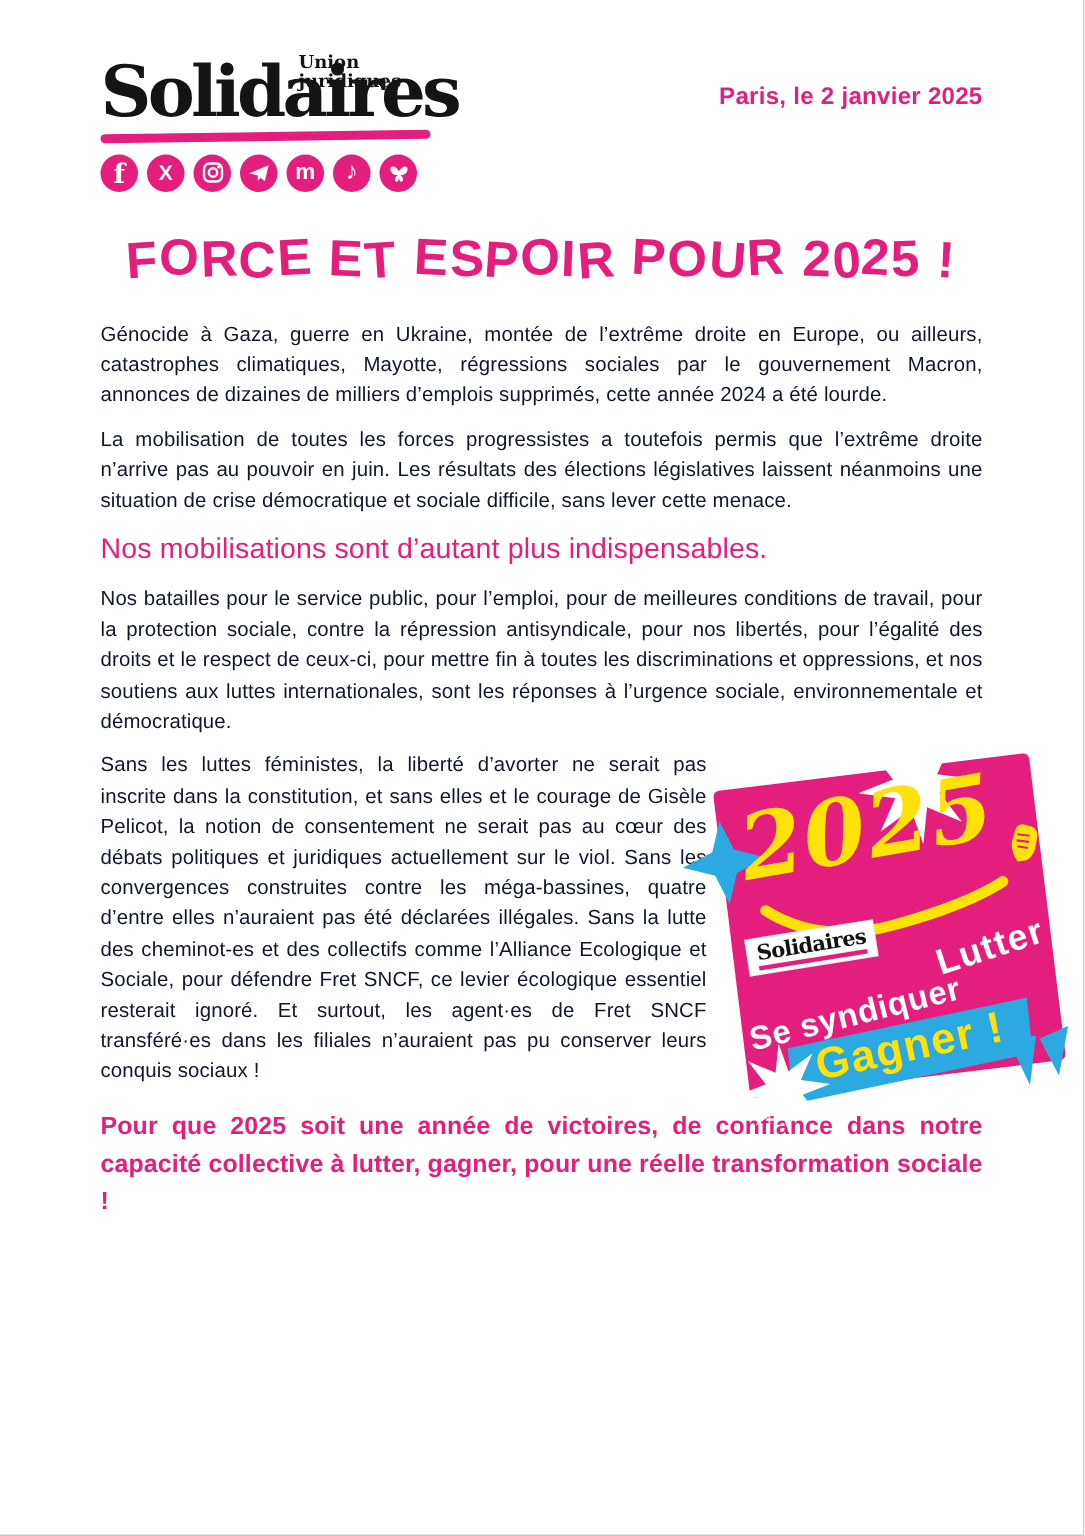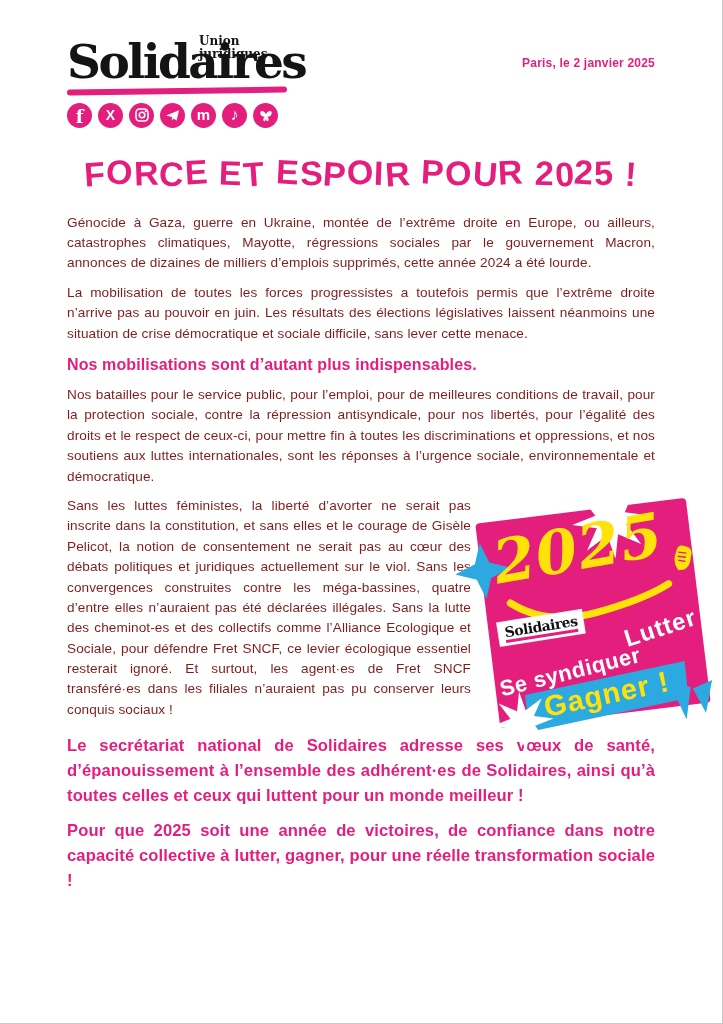--- a/index.html
+++ b/index.html
@@ -46,39 +46,39 @@
     display:flex;align-items:center;justify-content:center;
     cursor:pointer;overflow:hidden;
   }
   .soc svg{display:block;}
   .gf{font-family:"DejaVu Serif",serif;font-weight:bold;font-size:18px;line-height:1;margin-top:3px;}
   .gx{font-weight:900;font-size:14px;line-height:1;}
   .gm{font-weight:900;font-size:15px;line-height:1;margin-top:-2px;}
   .gt{font-size:16px;line-height:1;}
   .dateline{
     position:absolute;top:56px;right:0;
-    color:var(--pink);font-weight:bold;font-size:12px;letter-spacing:.2px;
+    color:var(--pink);font-weight:bold;font-size:16px;letter-spacing:.2px;
   }
 
   
   .title{
     margin:26px 0 20px;text-align:center;
     color:var(--pink);font-weight:800;font-size:34px;
     letter-spacing:1px;word-spacing:8px;white-space:nowrap;
   }
   .title .ltr{display:inline-block;}
   .title .sp{display:inline-block;width:11px;}
 
   
   .para{
     font-size:13.6px;line-height:1.5;text-align:justify;
-    margin-bottom:9px;color:#7f1d1d;letter-spacing:.1px;
+    margin-bottom:9px;color:#0f172a;letter-spacing:.1px;
   }
   .para.pinkhead{
-    color:var(--pink);font-weight:bold;font-size:16px;
+    color:var(--pink);font-weight:normal;font-size:19px;
     margin:1px 0 8px;text-align:left;
   }
   .para.closingp{
     color:var(--pink);font-weight:bold;font-size:16.6px;line-height:1.5;
     margin-bottom:10px;
   }
   .seg-b{font-weight:bold;}
 
   
   .two-col{display:flex;margin-top:2px;}
@@ -229,18 +229,17 @@
           </svg>
           <svg class="spikes-br" viewBox="0 0 48 40">
             <polygon fill="#2BA9E0" points="2,2 14,38 22,6"></polygon>
             <polygon fill="#2BA9E0" points="24,8 34,34 44,2"></polygon>
           </svg>
         </div>
       </div>
     </section>
 
     <section class="closing" id="paras-closing">
-        <p class="para closingp"><span>Le secrétariat national de Solidaires adresse ses vœux de santé, d’épanouissement à l’ensemble des adhérent·es de Solidaires, ainsi qu’à toutes celles et ceux qui luttent pour un monde meilleur !</span></p>
         <p class="para closingp"><span>Pour que 2025 soit une année de victoires, de confiance dans notre capacité collective à lutter, gagner, pour une réelle transformation sociale !</span></p>
       </section>
 
   </div>
 </div>
 
 </body></html>

